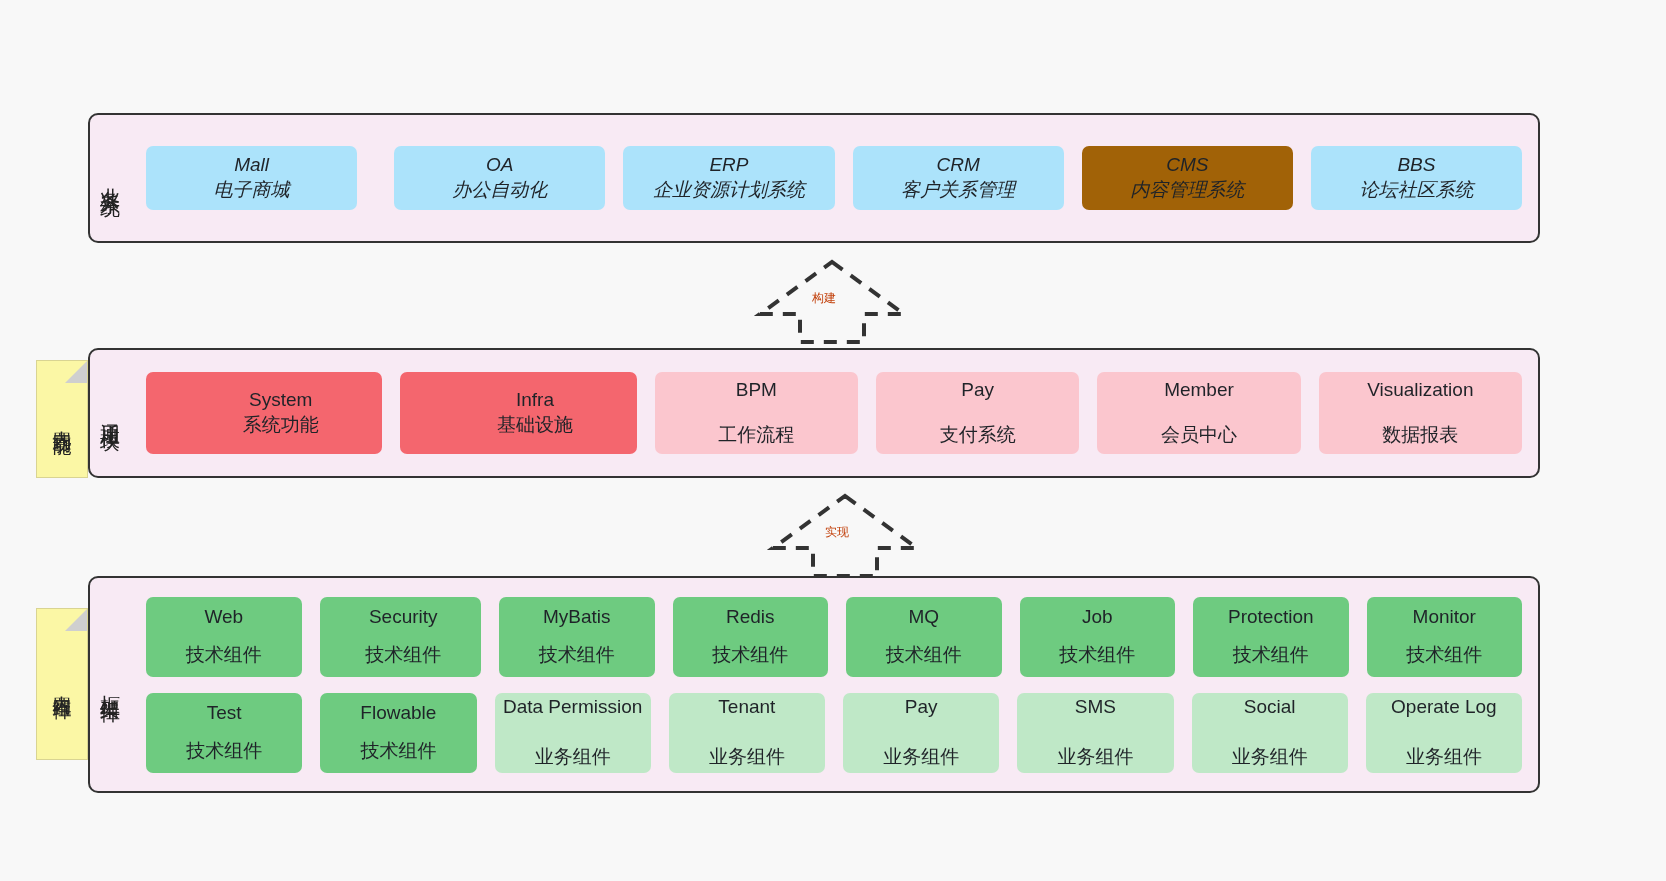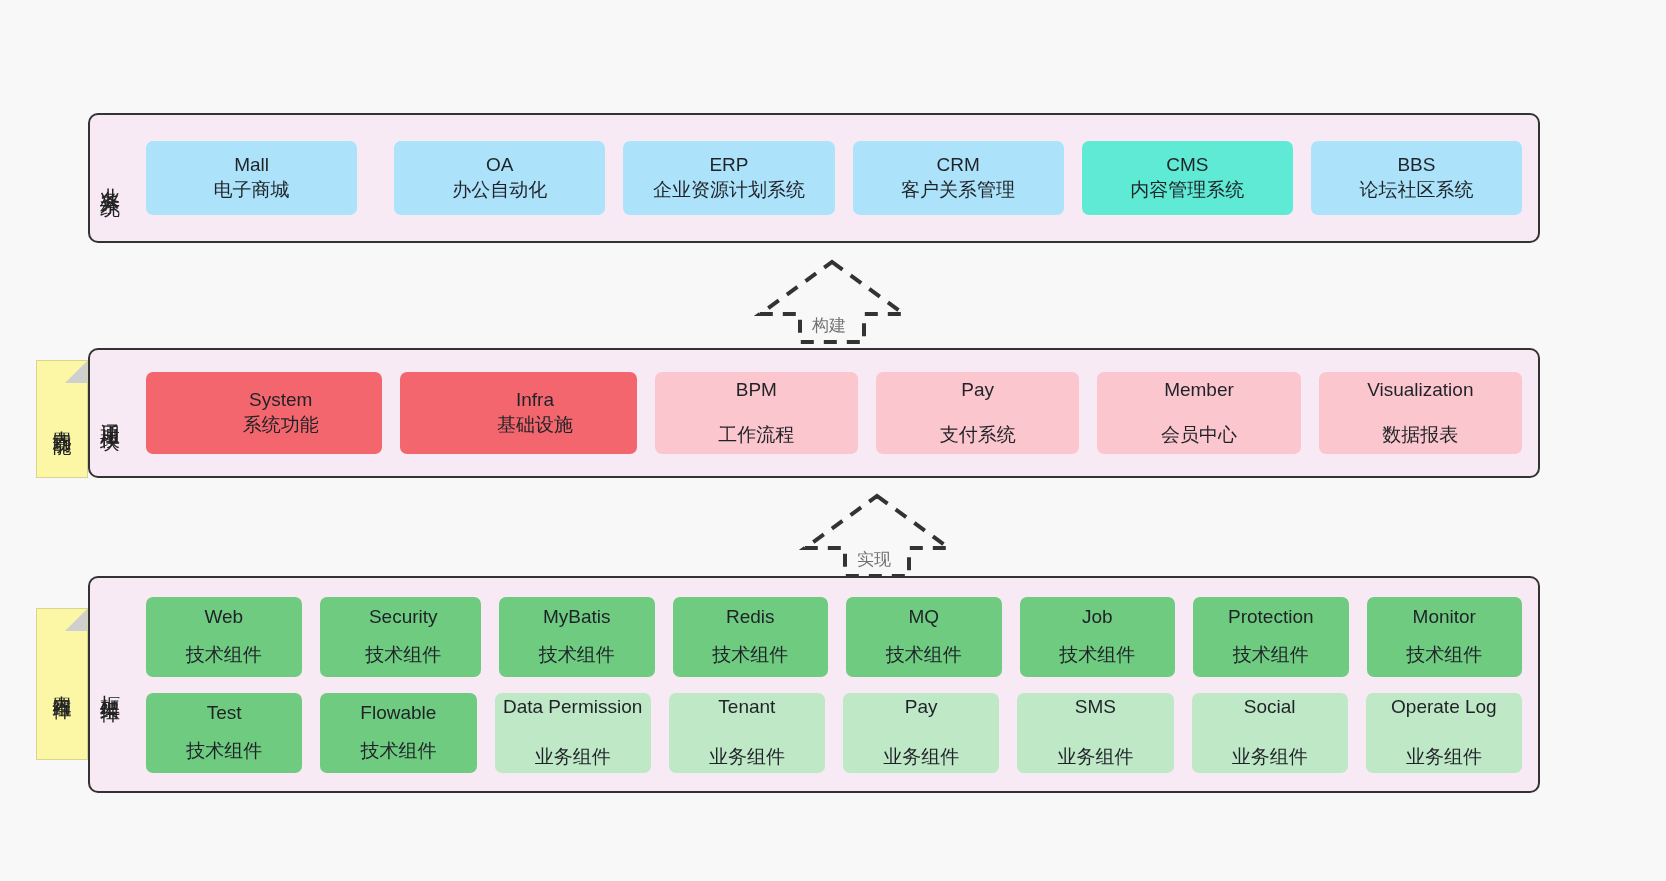--- a/index.html
+++ b/index.html
@@ -70,21 +70,21 @@
 
   
   .c-blue       { background: #ace3fb; }
   .c-red        { background: #f4666e; padding-left: 35px; }
   .c-pink       { background: #fbc6ce; gap: 20px; }
   .c-green      { background: #6ecb80; gap: 13px; }
   .c-lightgreen { background: #bfe8c7; gap: 25px; }
 
   
   #band-business { left: 88px;  top: 113px; width: 1452px; height: 130px; }
-  #band-business .cell { height: 74px; }
+  #band-business .cell { height: 64px; font-style: italic; }
 
   #band-modules  { left: 88px;  top: 348px; width: 1452px; height: 130px; }
   #band-modules .cell { height: 82px; }
 
   #band-framework{ left: 88px;  top: 576px; width: 1452px; height: 217px; }
   #band-framework .cell { height: 80px; }
 
   
   .note {
     position: absolute;
@@ -110,30 +110,29 @@
     border-style: solid;
     border-color: transparent transparent #cfcfcf transparent;
   }
   #note-modules   { left: 36px; top: 360px; width: 52px; height: 118px; }
   #note-framework { left: 36px; top: 608px; width: 52px; height: 152px; }
 
   
   .arrow-wrap { position: absolute; }
   .arrow-label {
     position: absolute;
-    font-size: 17px;
-    color: #737373;
+    font-size: 12px;
+    color: #c2410c;
     background: #f8f8f8;
     padding: 0 2px;
     white-space: nowrap;
-    margin-top: 24px;
   }
   #arrow-build   { left: 752px; top: 258px; width: 160px; height: 88px; }
   #arrow-build  .arrow-label { left: 58px; top: 32px; }
-  #arrow-implement { left: 797px; top: 492px; width: 160px; height: 88px; }
+  #arrow-implement { left: 765px; top: 492px; width: 160px; height: 88px; }
   #arrow-implement .arrow-label { left: 58px; top: 32px; }
 </style>
 </head>
 <body>
 
 <div id="canvas">
 
   <div class="band" id="band-business">
     <div class="band-title">业务系统</div>
     <div class="band-body">
@@ -147,21 +146,21 @@
           <span class="cn">办公自动化</span>
         </div>
         <div class="cell c-blue" style="background: rgb(172, 227, 251);">
           <span class="en">ERP</span>
           <span class="cn">企业资源计划系统</span>
         </div>
         <div class="cell c-blue" style="background: rgb(172, 227, 251);">
           <span class="en">CRM</span>
           <span class="cn">客户关系管理</span>
         </div>
-        <div class="cell c-blue" style="background: #5eead4;">
+        <div class="cell c-blue" style="background: #a16207;">
           <span class="en">CMS</span>
           <span class="cn">内容管理系统</span>
         </div>
         <div class="cell c-blue" style="background: rgb(172, 227, 251);">
           <span class="en">BBS</span>
           <span class="cn">论坛社区系统</span>
         </div>
       </div>
     </div>
   </div>

